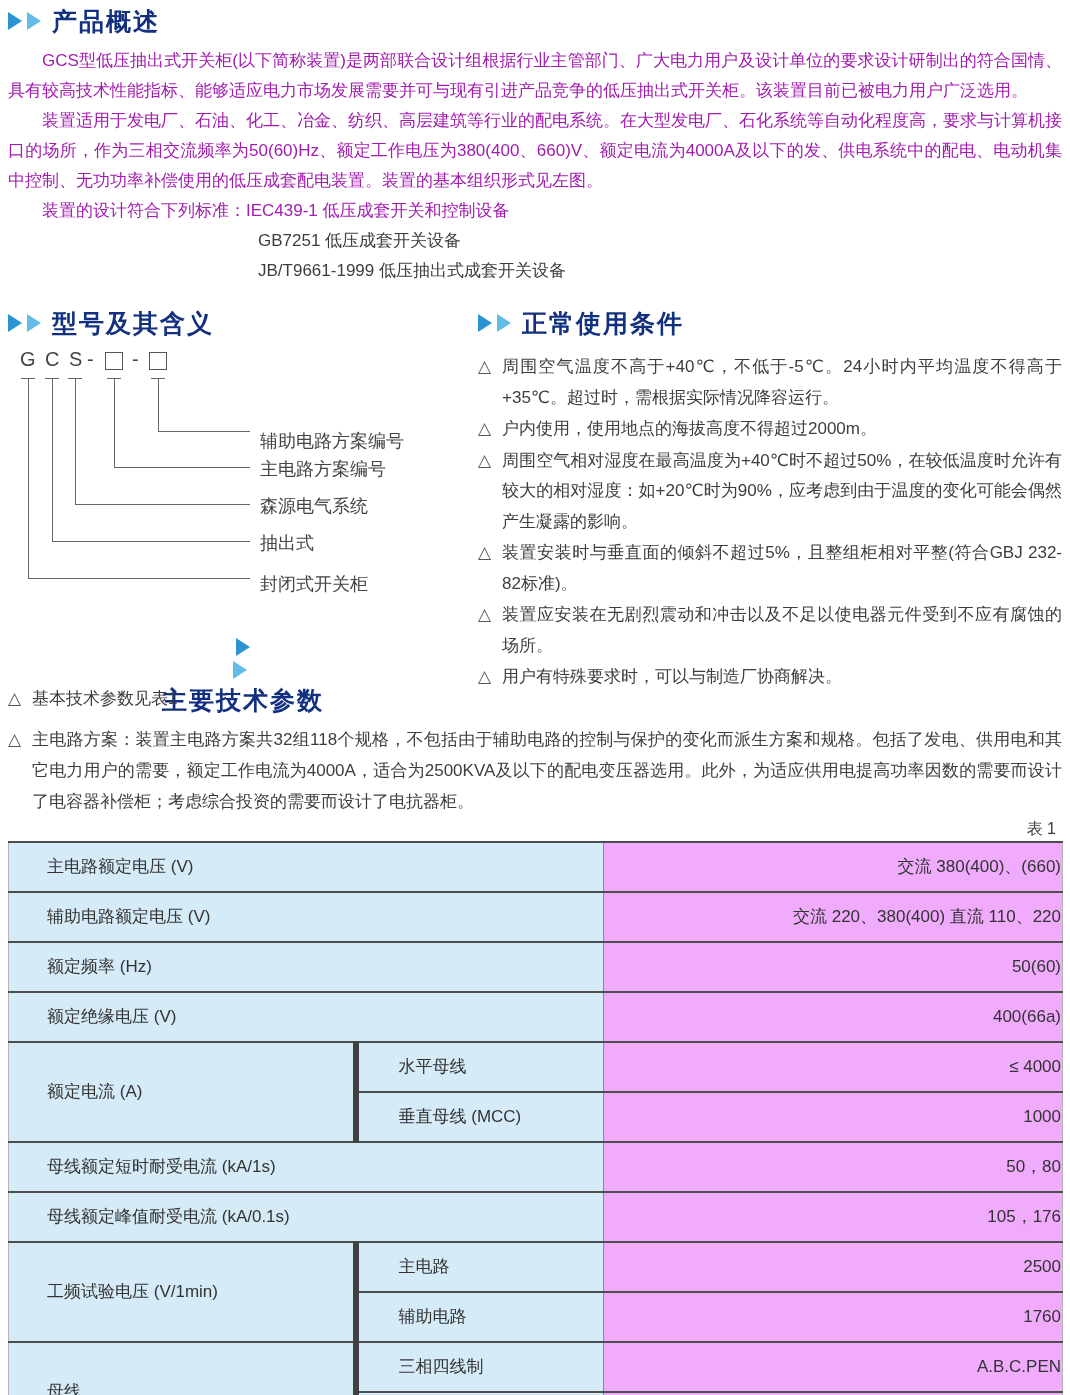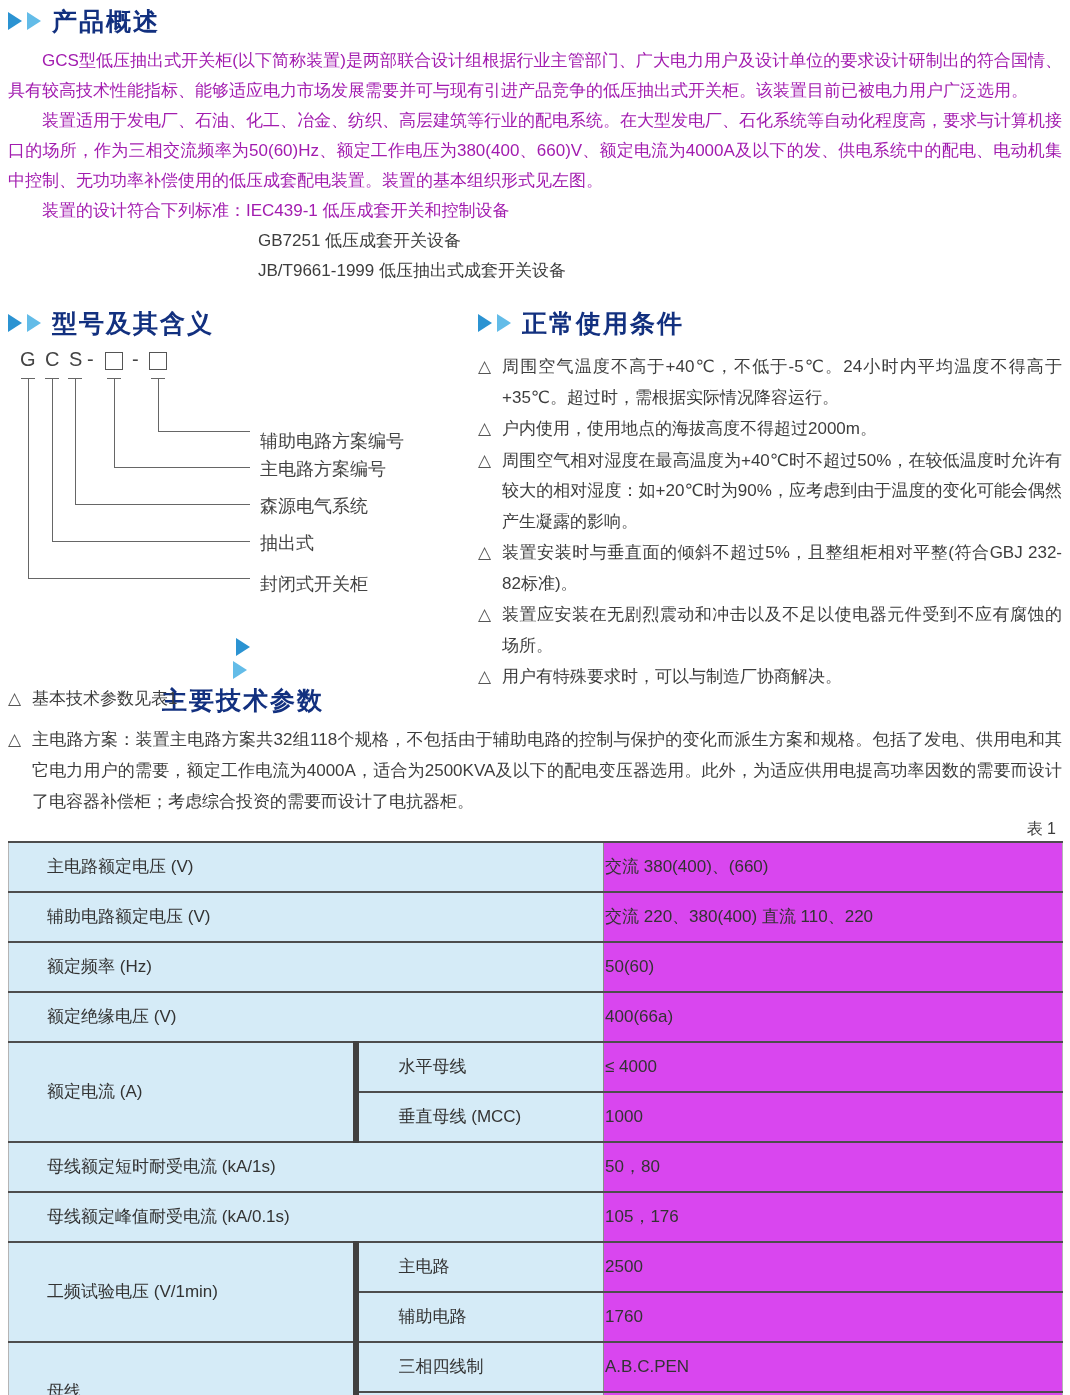--- a/index.html
+++ b/index.html
@@ -47,21 +47,21 @@
   .params-para { margin-top: 8px; line-height: 31px; }
 
   
   .tbl-caption { text-align: right; font-size: 16px; color: #3d3d3d; margin: 2px 6px 2px 0; height: 20px; }
   table.spec { width: 1054px; border-collapse: collapse; table-layout: fixed;
                border-left: 1px solid #b5b5b5; border-right: 1px solid #b5b5b5; }
   table.spec td { height: 50px; font-size: 17px; color: #333;
                   border-top: 2px solid #4d4d4d; border-bottom: 2px solid #4d4d4d; }
   td.lbl { background: #d5ebf7; padding-left: 38px; text-align: left; }
   td.sub { background: #d5ebf7; padding-left: 40px; text-align: left; border-left: 6px solid #404040; }
-  td.val { background: #d946ef; text-align: left; border-left: 1px solid #8a8a8a; }
+  td.val { background: #f0abfc; text-align: right; border-left: 1px solid #8a8a8a; }
 </style>
 </head>
 <body>
 
 <div class="page">
 
   <div class="sec-head">
     <span class="tri tri-1"></span>
     <span class="tri tri-2"></span>
     <span class="sec-title">产品概述</span>

